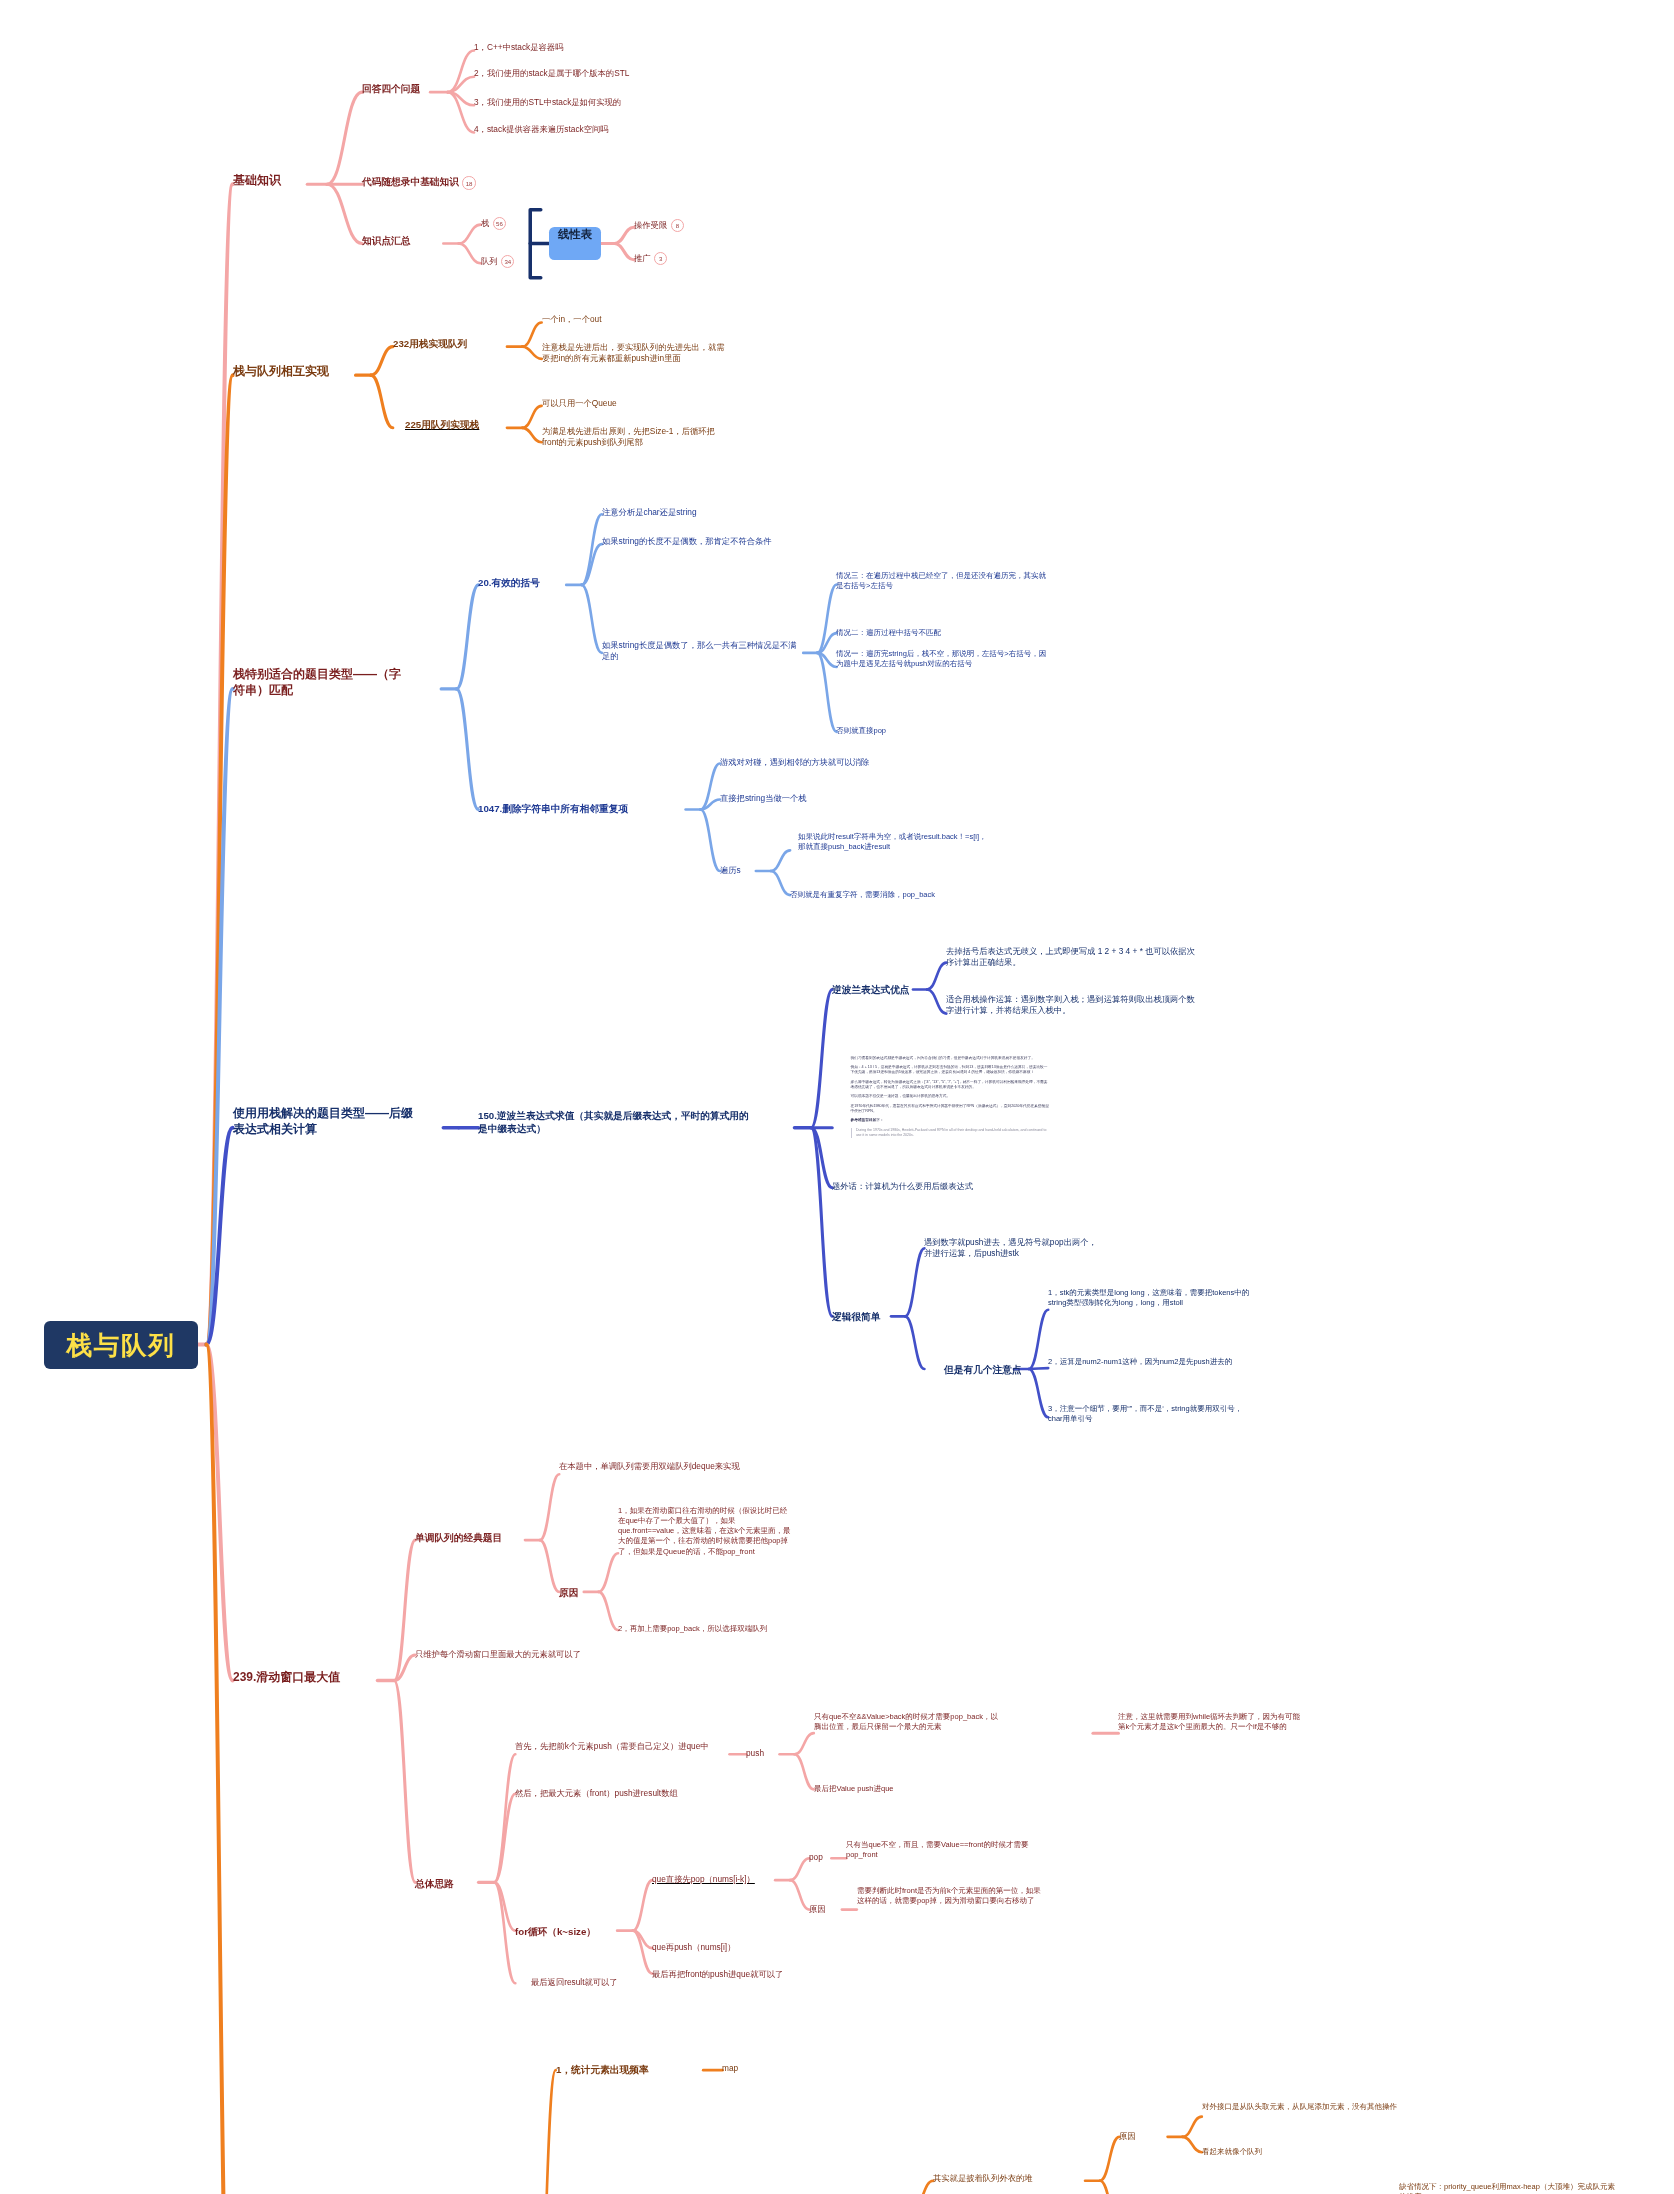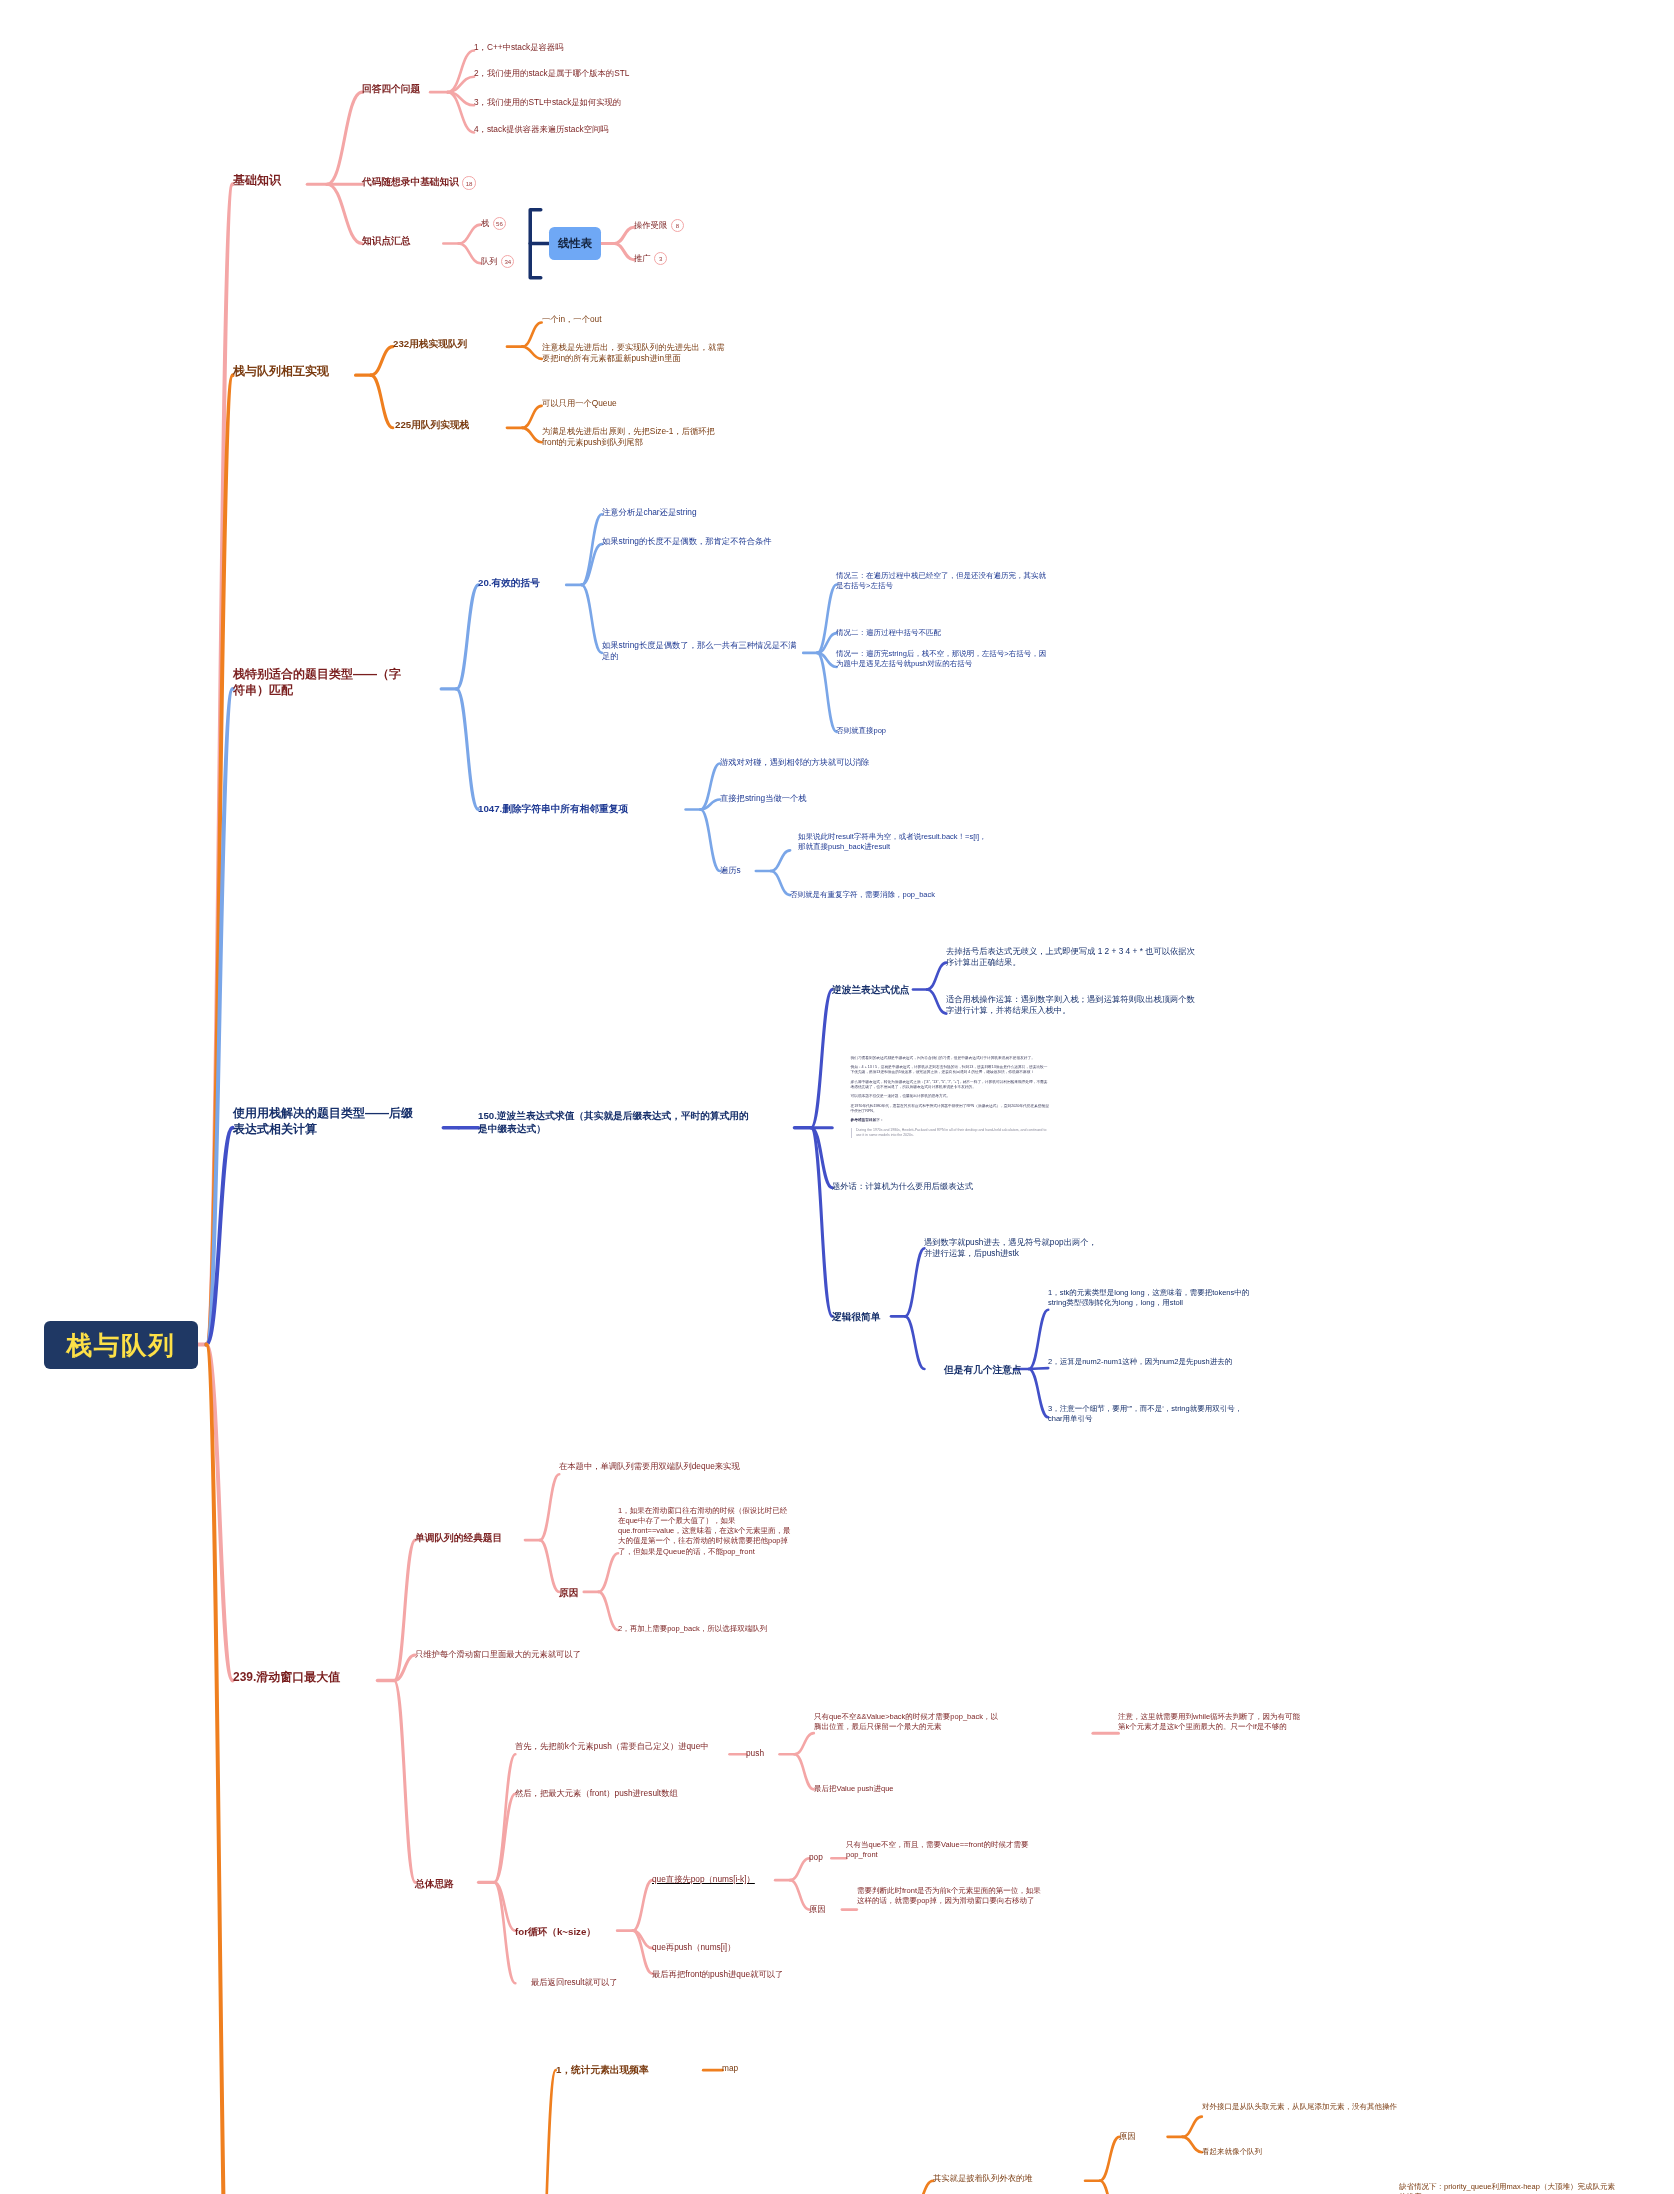--- a/index.html
+++ b/index.html
@@ -33,21 +33,21 @@
   .lvl4 .txt{font-size:7.5px;}
 
   .chip{
     display:inline-flex;align-items:center;justify-content:center;
     width:11.4px;height:11.4px;border-radius:50%;
     border:0.9px solid #f3a6a6;color:#9c3b3b;font-size:6.1px;
     vertical-align:middle;margin-left:3.5px;background:#fff;
   }
   .boxblue{
     background:#6fa8f5;border-radius:5.3px;color:#14243f;
-    display:flex;align-items:center;justify-content:center;
+    display:flex;justify-content:center;
     font-size:11.4px;font-weight:bold;
   }
   .imgnote{
     border:0;background:#ffffff;padding:2.6px 3.5px;box-sizing:border-box;
     overflow:hidden;
   }
   .imgnote p{margin:0 0 4px 0;font-size:3.7px;line-height:1.45;color:#3a3a5a;}
   .imgnote .quote{border-left:1.3px solid #c9c9d6;padding-left:4.4px;color:#8a8a9a;font-size:3.5px;}
   .imgnote .strong{font-weight:bold;}
 </style>
@@ -294,21 +294,21 @@
   <div class="node lvl2 c-org" style="left:393px;top:337px;width:118px;">
     <span class="txt">232用栈实现队列</span>
   </div>
   <div class="node lvl3 c-org" style="left:542px;top:314px;width:145px;">
     <span class="txt">一个in，一个out</span>
   </div>
   <div class="node lvl3 c-org" style="left:542px;top:342px;width:189px;">
     <span class="txt">注意栈是先进后出，要实现队列的先进先出，就需要把in的所有元素都重新push进in里面</span>
   </div>
 
-  <div class="node lvl2 c-org" style="left:395px;top:418px;width:118px;">
+  <div class="node lvl2 c-org" style="left:405px;top:418px;width:118px;text-decoration:underline;">
     <span class="txt">225用队列实现栈</span>
   </div>
   <div class="node lvl3 c-org" style="left:542px;top:398px;width:145px;">
     <span class="txt">可以只用一个Queue</span>
   </div>
   <div class="node lvl3 c-org" style="left:542px;top:426px;width:189px;">
     <span class="txt">为满足栈先进后出原则，先把Size-1，后循环把front的元素push到队列尾部</span>
   </div>
 
   <div class="node lvl1 c-pink" style="left:233px;top:666px;width:176px;">

